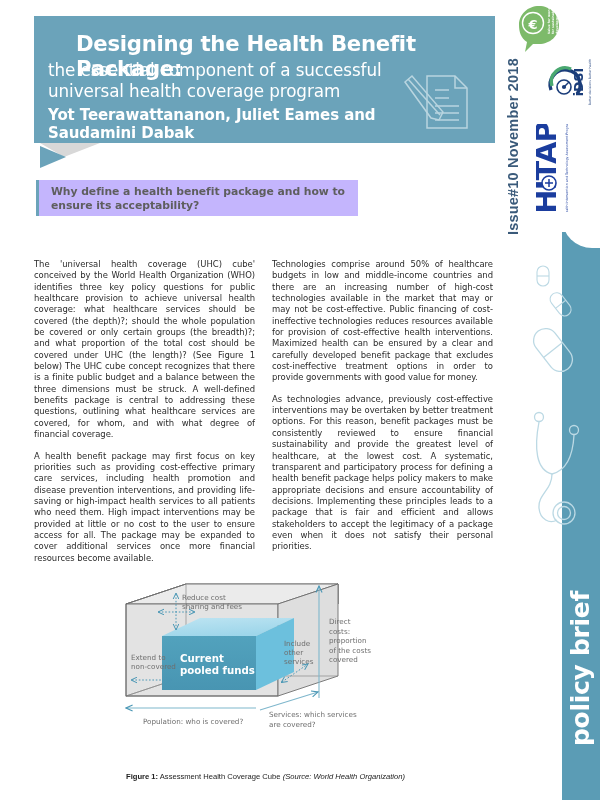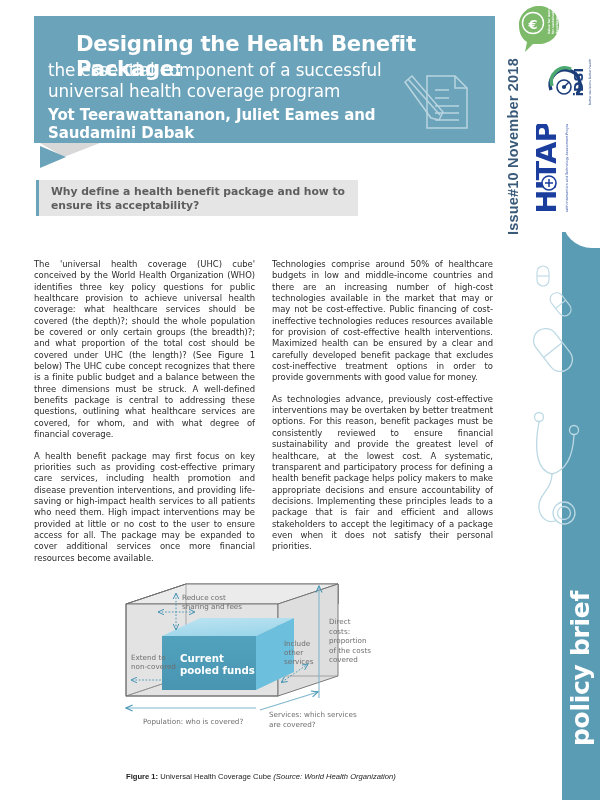--- a/index.html
+++ b/index.html
@@ -91,21 +91,21 @@
   }
   #doc-pencil-icon { position:absolute; right:22px; top:52px; width:78px; height:68px; }
 
   
   #tab-shape { position:absolute; left:40px; top:143px; width:60px; height:28px; }
 
   
   #section-head {
     position:absolute; left:36px; top:180px;
     width:322px; height:36px;
-    background:#e5e5e5;
+    background:#c4b5fd;
     border-left:3px solid #6ba3ba;
   }
   #section-head-text {
     position:absolute; left:12px; top:5px; width:300px;
     color:#5e5e5e; font-size:10.8px; font-weight:bold;
     line-height:14.2px; letter-spacing:-0.05px;
     font-family:"DejaVu Sans", sans-serif;
   }
 
   
@@ -334,15 +334,15 @@
   <text x="31" y="142" fill="#6e6e6e" font-family="DejaVu Sans, sans-serif" font-size="7.2">Population: who is covered?</text>
 
   <text x="157" y="135" fill="#6e6e6e" font-family="DejaVu Sans, sans-serif" font-size="7.2">
     <tspan x="157" dy="0">Services: which services</tspan>
     <tspan x="157" dy="9.6">are covered?</tspan>
   </text>
 </svg>
 
 <div id="fig-caption">
   <b>Figure 1:</b>
-  <span>Universal Health Coverage Cube</span>
+  <span>Assessment Health Coverage Cube</span>
   <i>(Source: World Health Organization)</i>
 </div>
 
 </body></html>

